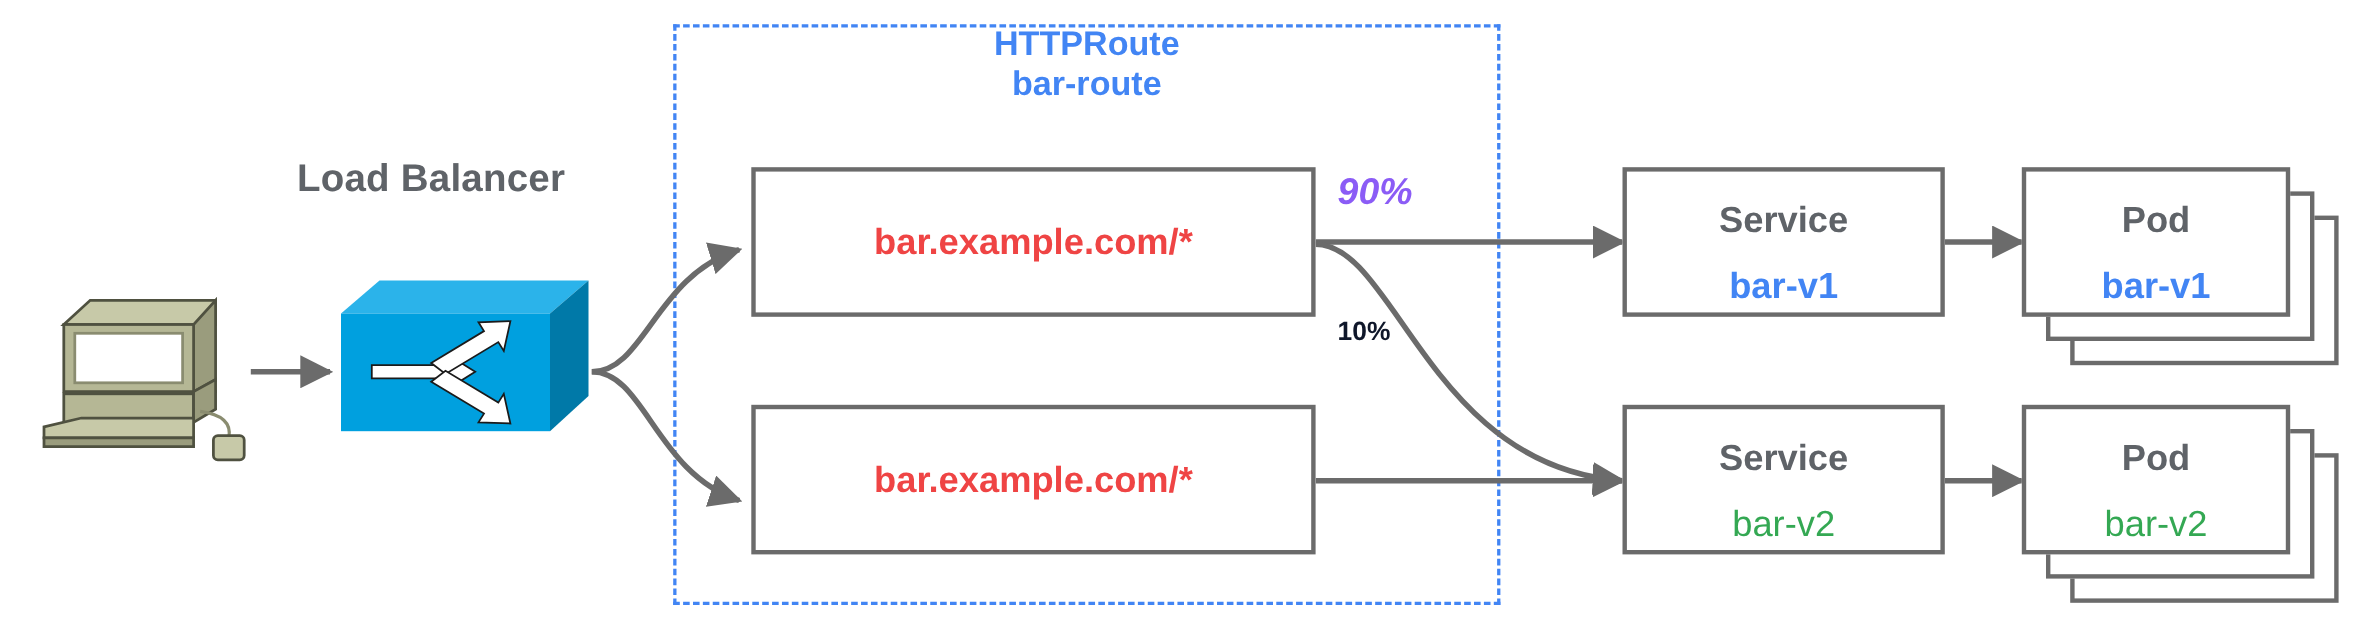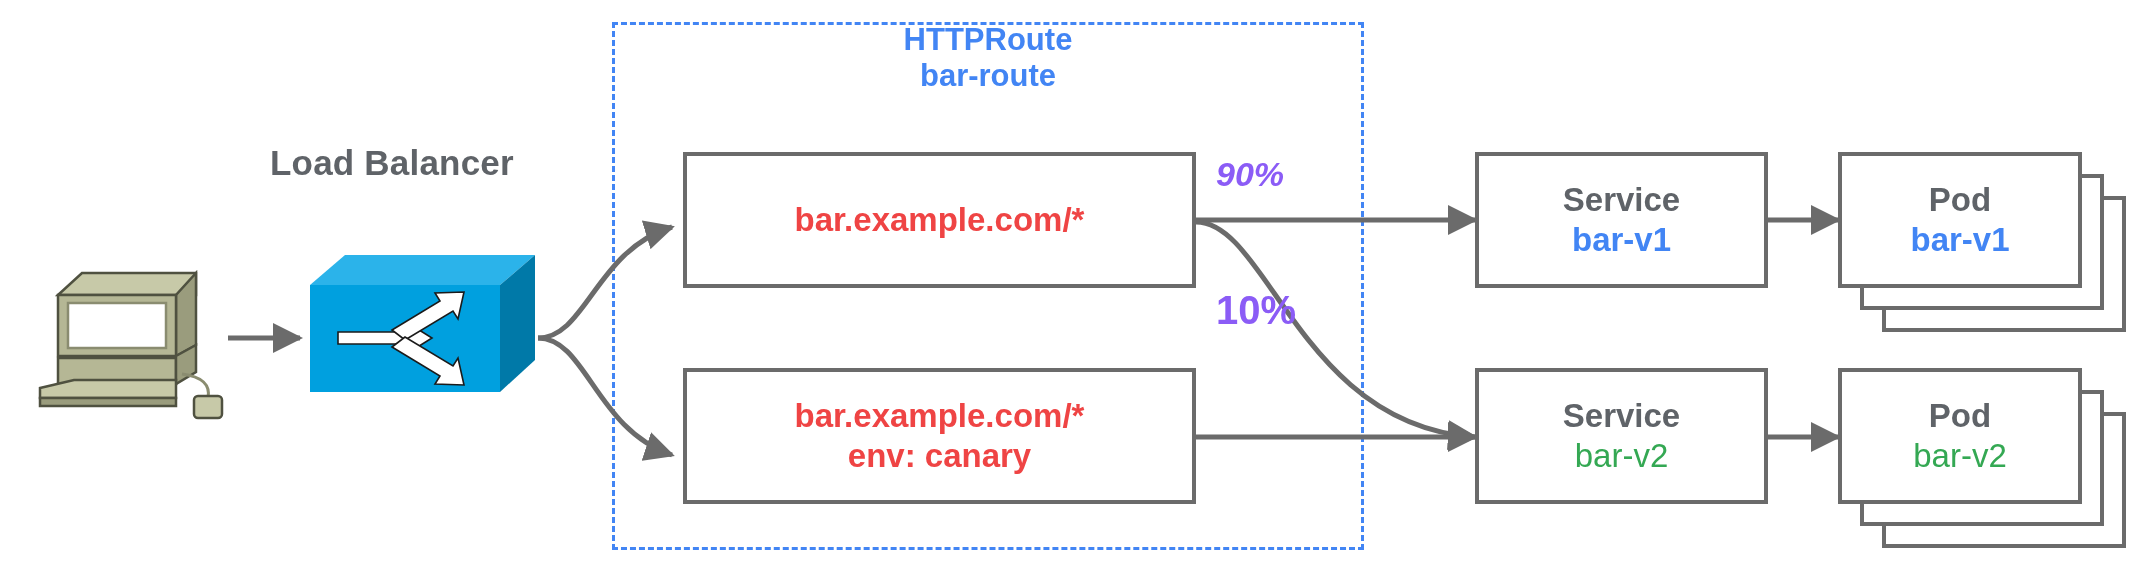--- a/index.html
+++ b/index.html
@@ -42,40 +42,40 @@
   .node-line {
     white-space: nowrap;
     text-align: center;
   }
   .t-gray   { color: #5f6368; font-weight: 700; }
   .t-blue   { color: #4285f4; font-weight: 700; text-align: right; }
   .t-green  { color: #34a853; font-weight: 400; }
 
   .route-box .node-line { font-size: 33px; font-weight: 700; color: #ef4444; }
   .svc-box  .node-line,
-  .pod-box  .node-line { font-size: 33px; }
+  .pod-box  .node-line { font-size: 33px; margin-top: 20px; }
 
   .free-label {
     position: absolute;
     white-space: nowrap;
     font-weight: 700;
   }
   #lb-label {
     font-size: 35px;
     color: #5f6368;
     letter-spacing: 0.2px;
   }
   #httproute-title {
     font-size: 31px;
     color: #4285f4;
     text-align: center;
     line-height: 1.15;
   }
   #pct-90 { font-size: 34px; color: #8b5cf6; font-style: italic; }
-  #pct-10 { font-size: 40px; color: #8b5cf6; }
+  #pct-10 { font-size: 24px; color: #0f172a; }
 
   
   .pod-stack-card {
     position: absolute;
     box-sizing: border-box;
     border: 4px solid #6b6b6b;
     background: #ffffff;
   }
 
   
@@ -158,21 +158,20 @@
   </div>
 
   <div class="free-label" id="lb-label" style="left:270px; top:143px;">Load Balancer</div>
 
   <div class="node-box route-box" style="left:683px; top:152px; width:513px; height:136px;">
     <div class="node-line">bar.example.com/*</div>
   </div>
 
   <div class="node-box route-box" style="left:683px; top:368px; width:513px; height:136px;">
     <div class="node-line">bar.example.com/*</div>
-    <div class="node-line">env: canary</div>
   </div>
 
   <div class="free-label" id="pct-90" style="left:1216px; top:155px;">90%</div>
   <div class="free-label" id="pct-10" style="left:1216px; top:288px;">10%</div>
 
   <div class="node-box svc-box" style="left:1475px; top:152px; width:293px; height:136px;">
     <div class="node-line t-gray">Service</div>
     <div class="node-line t-blue">bar-v1</div>
   </div>
 

